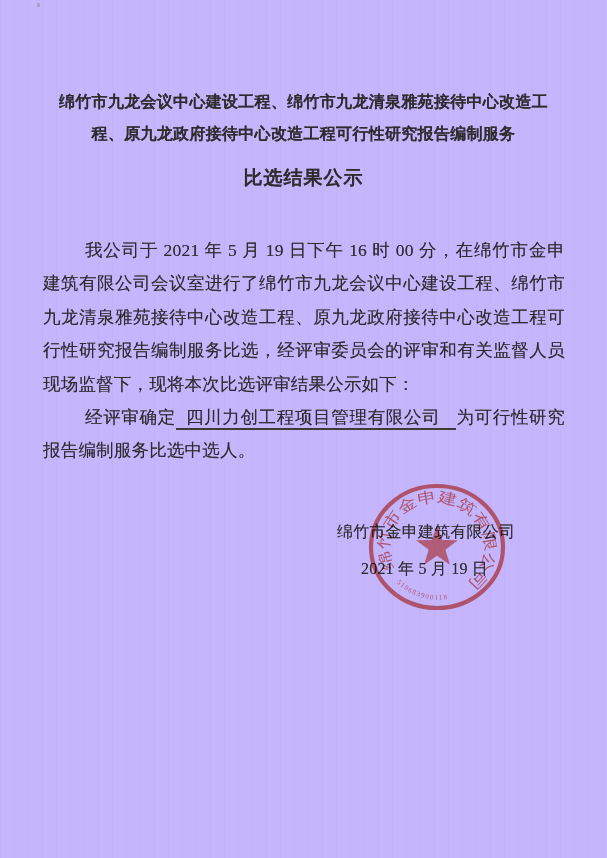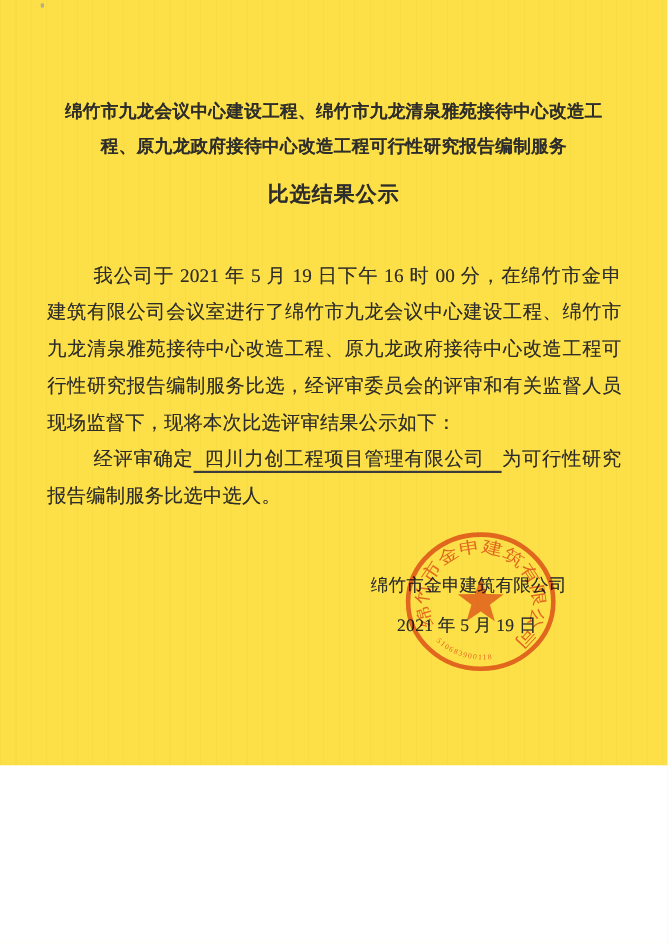--- a/index.html
+++ b/index.html
@@ -3,22 +3,22 @@
 <meta charset="utf-8">
 <style>
   html, body {
     margin: 0;
     padding: 0;
     background: #ffffff;
   }
   .page {
     position: relative;
     width: 607px;
-    height: 696px;
-    background: #fde047;
+    height: 858px;
+    background: #c4b5fd;
     overflow: hidden;
     font-family: "Liberation Serif", "DejaVu Serif", serif;
     color: #2d2d2d;
   }
   
   .page::before {
     content: "";
     position: absolute;
     inset: 0;
     background: repeating-linear-gradient(

